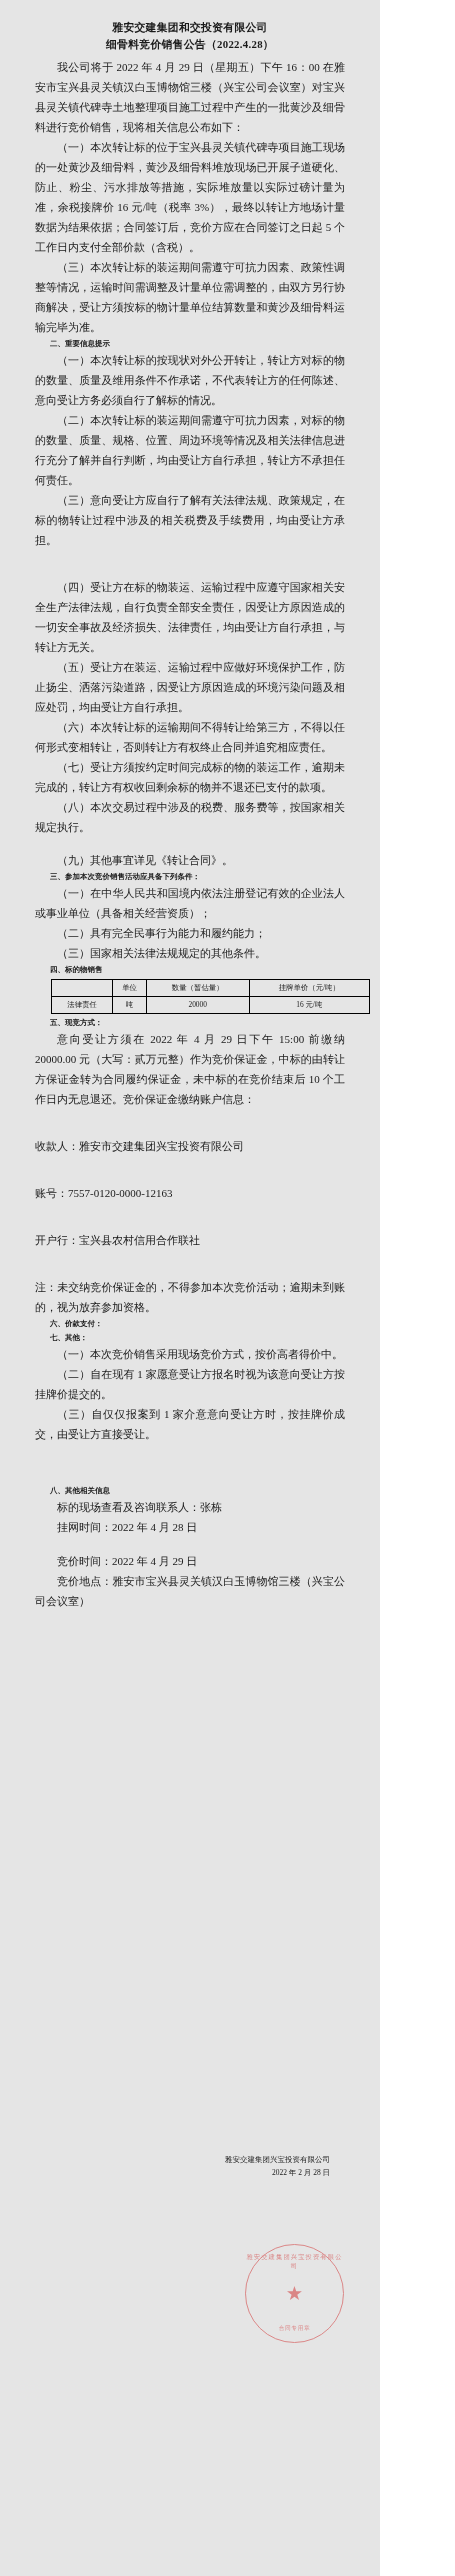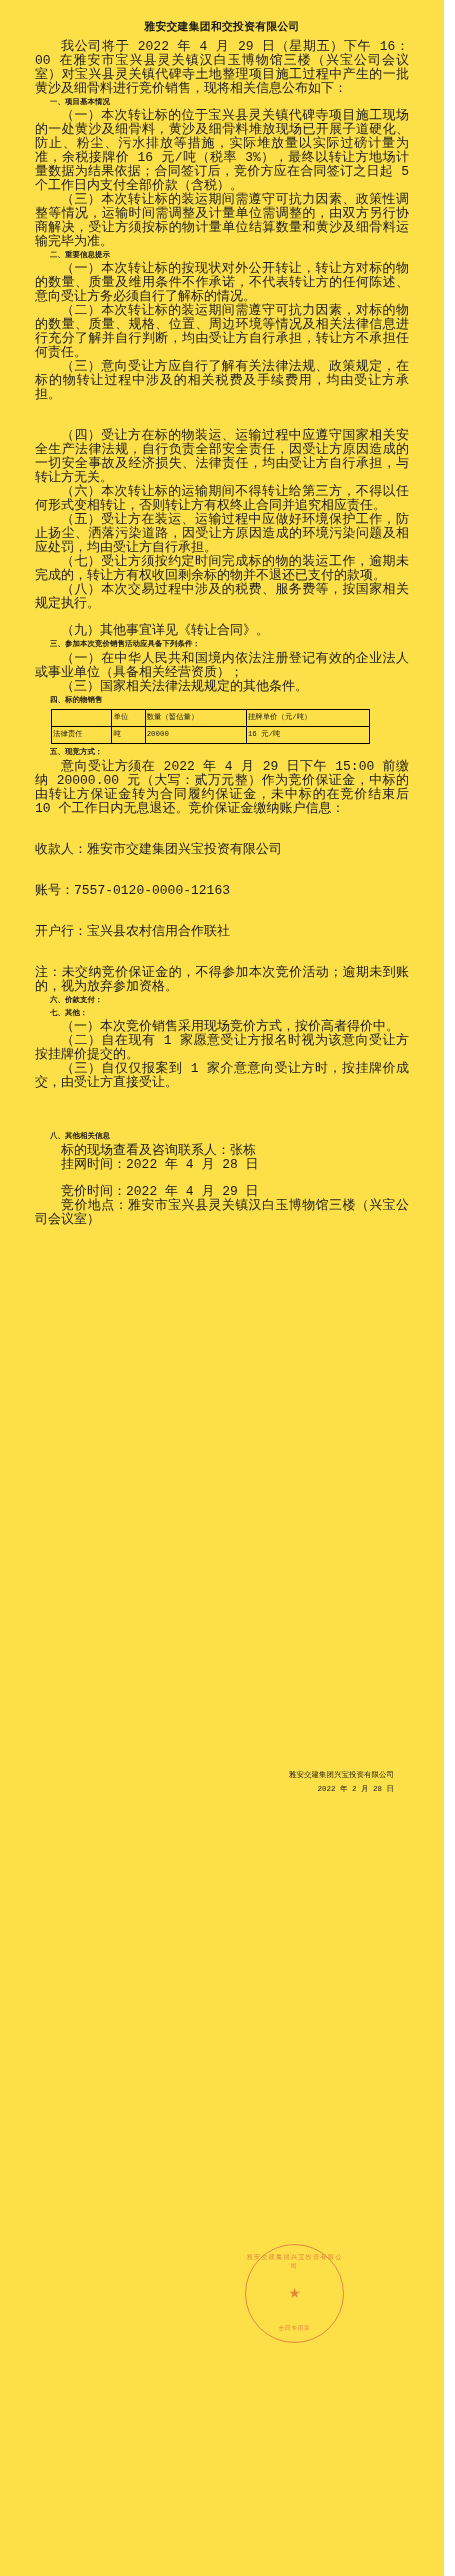--- a/index.html
+++ b/index.html
@@ -7,41 +7,40 @@
     padding: 0;
     background: #ffffff;
   }
   body {
     width: 456px;
     font-family: "Liberation Serif", "DejaVu Serif", serif;
     color: #1a1a1a;
   }
   .page {
     position: relative;
-    width: 444px;
+    width: 380px;
     min-height: 2576px;
     box-sizing: border-box;
     padding: 19.4px 35px 23px 35px;
-    background: #fde047;
-    font-family: Liberation Mono, monospace;
+    background: #e5e5e5;
   }
   .doc-title {
     text-align: center;
     font-weight: bold;
     font-size: 10.8px;
     line-height: 17px;
     letter-spacing: 0.3px;
     margin: 0 0 3.4px 0;
   }
   .doc-title .line {
     display: block;
   }
   .body-text {
-    font-size: 13px;
-    line-height: 14px;
+    font-size: 11px;
+    line-height: 20px;
     text-align: justify;
     text-justify: inter-ideograph;
     margin: 0;
   }
   .para {
     margin: 0 0 0 0;
     text-indent: 2em;
   }
   .para.noindent {
     text-indent: 0;
@@ -59,21 +58,21 @@
   }
   
   .tbl {
     border-collapse: collapse;
     margin: 2.3px 0 2.3px 16px;
     width: 319px;
     font-size: 7.4px;
   }
   .tbl td, .tbl th {
     border: 0.6px solid #000;
-    text-align: left;
+    text-align: center;
     padding: 2.3px 1.1px;
     font-weight: normal;
     line-height: 11.4px;
   }
   .tbl th {
     font-weight: normal;
   }
   .sig-block {
     margin-top: 10.3px;
     text-align: right;
@@ -117,48 +116,49 @@
   .stamp .arc-top { top: 8px; }
   .stamp .arc-bottom { bottom: 9px; font-size: 5.7px; letter-spacing: 0.6px; }
 </style>
 </head>
 <body>
 
 <div class="page">
 
   <div class="doc-title">
     <span class="line">雅安交建集团和交投资有限公司</span>
+    <span class="line">细骨料竞价销售公告（2022.4.28）</span>
   </div>
 
   <p class="body-text para">我公司将于 2022 年 4 月 29 日（星期五）下午 16：00 在雅安市宝兴县灵关镇汉白玉博物馆三楼（兴宝公司会议室）对宝兴县灵关镇代碑寺土地整理项目施工过程中产生的一批黄沙及细骨料进行竞价销售，现将相关信息公布如下：</p>
 
-  <p class="section-head">一、项目基本情况</p>
   <p class="body-text para">（一）本次转让标的位于宝兴县灵关镇代碑寺项目施工现场的一处黄沙及细骨料，黄沙及细骨料堆放现场已开展子道硬化、防止、粉尘、污水排放等措施，实际堆放量以实际过磅计量为准，余税接牌价 16 元/吨（税率 3%），最终以转让方地场计量数据为结果依据；合同签订后，竞价方应在合同签订之日起 5 个工作日内支付全部价款（含税）。</p>
   <p class="body-text para">（三）本次转让标的装运期间需遵守可抗力因素、政策性调整等情况，运输时间需调整及计量单位需调整的，由双方另行协商解决，受让方须按标的物计量单位结算数量和黄沙及细骨料运输完毕为准。</p>
 
   <p class="section-head">二、重要信息提示</p>
   <p class="body-text para">（一）本次转让标的按现状对外公开转让，转让方对标的物的数量、质量及维用条件不作承诺，不代表转让方的任何陈述、意向受让方务必须自行了解标的情况。</p>
   <p class="body-text para">（二）本次转让标的装运期间需遵守可抗力因素，对标的物的数量、质量、规格、位置、周边环境等情况及相关法律信息进行充分了解并自行判断，均由受让方自行承担，转让方不承担任何责任。</p>
   <p class="body-text para">（三）意向受让方应自行了解有关法律法规、政策规定，在标的物转让过程中涉及的相关税费及手续费用，均由受让方承担。</p>
 
   <div class="blank-line"></div>
   <div class="blank-line"></div>
 
   <p class="body-text para">（四）受让方在标的物装运、运输过程中应遵守国家相关安全生产法律法规，自行负责全部安全责任，因受让方原因造成的一切安全事故及经济损失、法律责任，均由受让方自行承担，与转让方无关。</p>
+  <p class="body-text para">（五）受让方在装运、运输过程中应做好环境保护工作，防止扬尘、洒落污染道路，因受让方原因造成的环境污染问题及相应处罚，均由受让方自行承担。</p>
   <p class="body-text para">（六）本次转让标的运输期间不得转让给第三方，不得以任何形式变相转让，否则转让方有权终止合同并追究相应责任。</p>
-  <p class="body-text para">（五）受让方在装运、运输过程中应做好环境保护工作，防止扬尘、洒落污染道路，因受让方原因造成的环境污染问题及相应处罚，均由受让方自行承担。</p>
   <p class="body-text para">（七）受让方须按约定时间完成标的物的装运工作，逾期未完成的，转让方有权收回剩余标的物并不退还已支付的款项。</p>
   <p class="body-text para">（八）本次交易过程中涉及的税费、服务费等，按国家相关规定执行。</p>
 
   <div class="blank-line"></div>
 
   <p class="body-text para">（九）其他事宜详见《转让合同》。</p>
 
   <p class="section-head">三、参加本次竞价销售活动应具备下列条件：</p>
   <p class="body-text para">（一）在中华人民共和国境内依法注册登记有效的企业法人或事业单位（具备相关经营资质）；</p>
+  <p class="body-text para">（二）具有完全民事行为能力和履约能力；</p>
   <p class="body-text para">（三）国家相关法律法规规定的其他条件。</p>
 
   <p class="section-head">四、标的物销售</p>
 
   <table class="tbl">
     <thead>
       <tr>
         <th></th>
         <th>单位</th>
         <th>数量（暂估量）</th>

